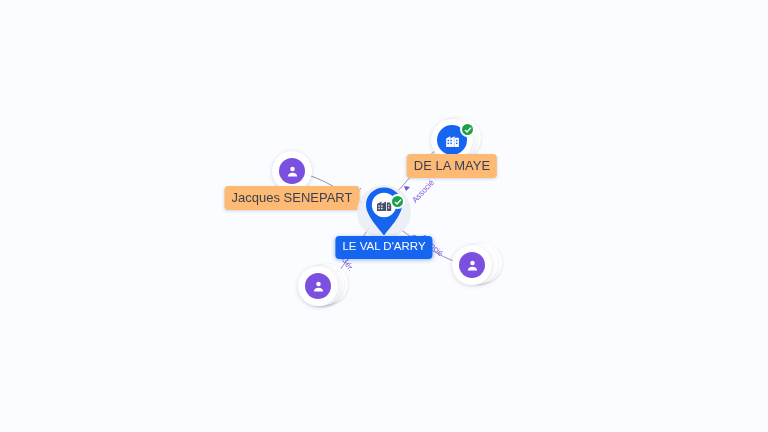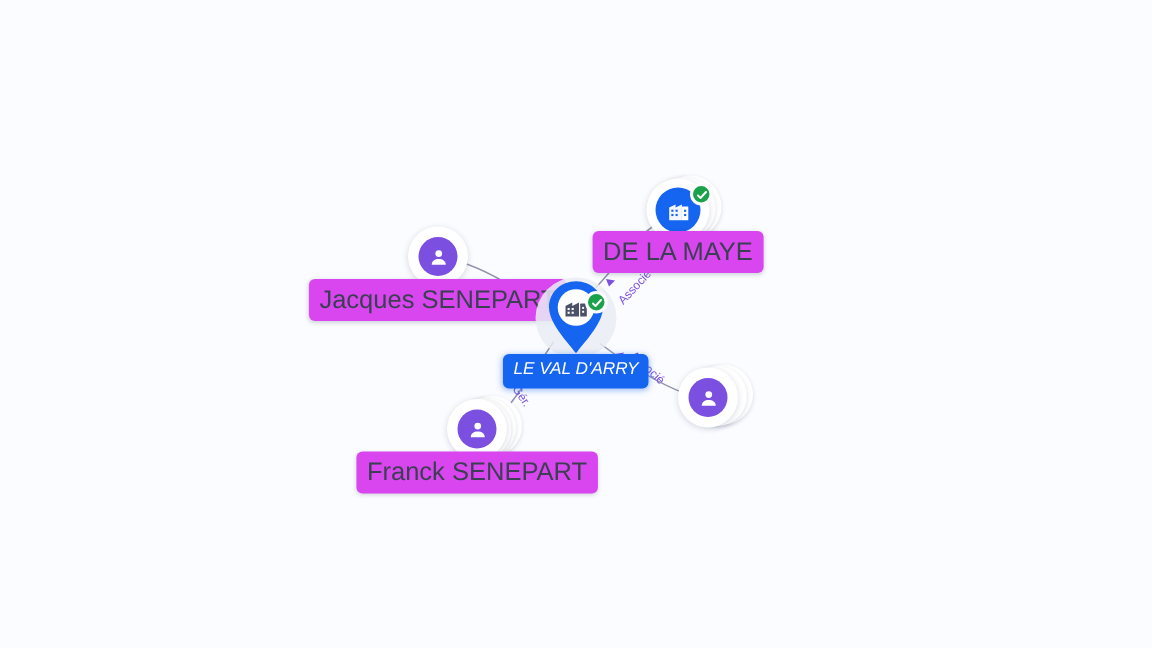--- a/index.html
+++ b/index.html
@@ -123,35 +123,34 @@
     align-items: center;
     justify-content: center;
     box-sizing: border-box;
   }
   .verified svg { display: block; }
 
   
   .node-label {
     position: absolute;
     white-space: nowrap;
-    background: #d946ef;
+    background: #fdba74;
     color: #3b3f52;
-    font-size: 17px;
+    font-size: 13px;
     line-height: 1;
     padding: 5px 7px 6px 7px;
     border-radius: 4px;
     box-shadow: 0 1px 3px rgba(40,50,90,0.20);
     transform: translateX(-50%);
   }
   .node-label.root {
     background: #1565f0;
     color: #ffffff;
     font-size: 11.5px;
     box-shadow: 0 1px 4px rgba(21,101,240,0.45);
-    font-style: italic;
   }
 
   
   .edge-label {
     position: absolute;
     color: #7b4fe0;
     font-size: 8px;
     line-height: 1;
     white-space: nowrap;
     transform-origin: 0 50%;
@@ -222,21 +221,20 @@
     <div class="deck" style="left:-14px; top:-21px; width:40px; height:40px;"></div>
     <div class="deck" style="left:-17px; top:-20px; width:40px; height:40px;"></div>
     <div class="person-halo"></div>
     <div class="person-avatar">
       <svg width="15" height="15" viewBox="0 0 24 24" fill="#ffffff">
         <circle cx="12" cy="8" r="3.6"></circle>
         <path d="M4.5 20c0-4.2 3.4-6.2 7.5-6.2s7.5 2 7.5 6.2z"></path>
       </svg>
     </div>
   </div>
-  <div class="node-label" style="left:318px; top:301px;">Franck SENEPART</div>
 
   <div class="node" style="left:472px; top:265px;">
     <div class="deck" style="left:-10px; top:-22px; width:40px; height:40px;"></div>
     <div class="deck" style="left:-14px; top:-21px; width:40px; height:40px;"></div>
     <div class="person-halo"></div>
     <div class="person-avatar">
       <svg width="15" height="15" viewBox="0 0 24 24" fill="#ffffff">
         <circle cx="12" cy="8" r="3.6"></circle>
         <path d="M4.5 20c0-4.2 3.4-6.2 7.5-6.2s7.5 2 7.5 6.2z"></path>
       </svg>

